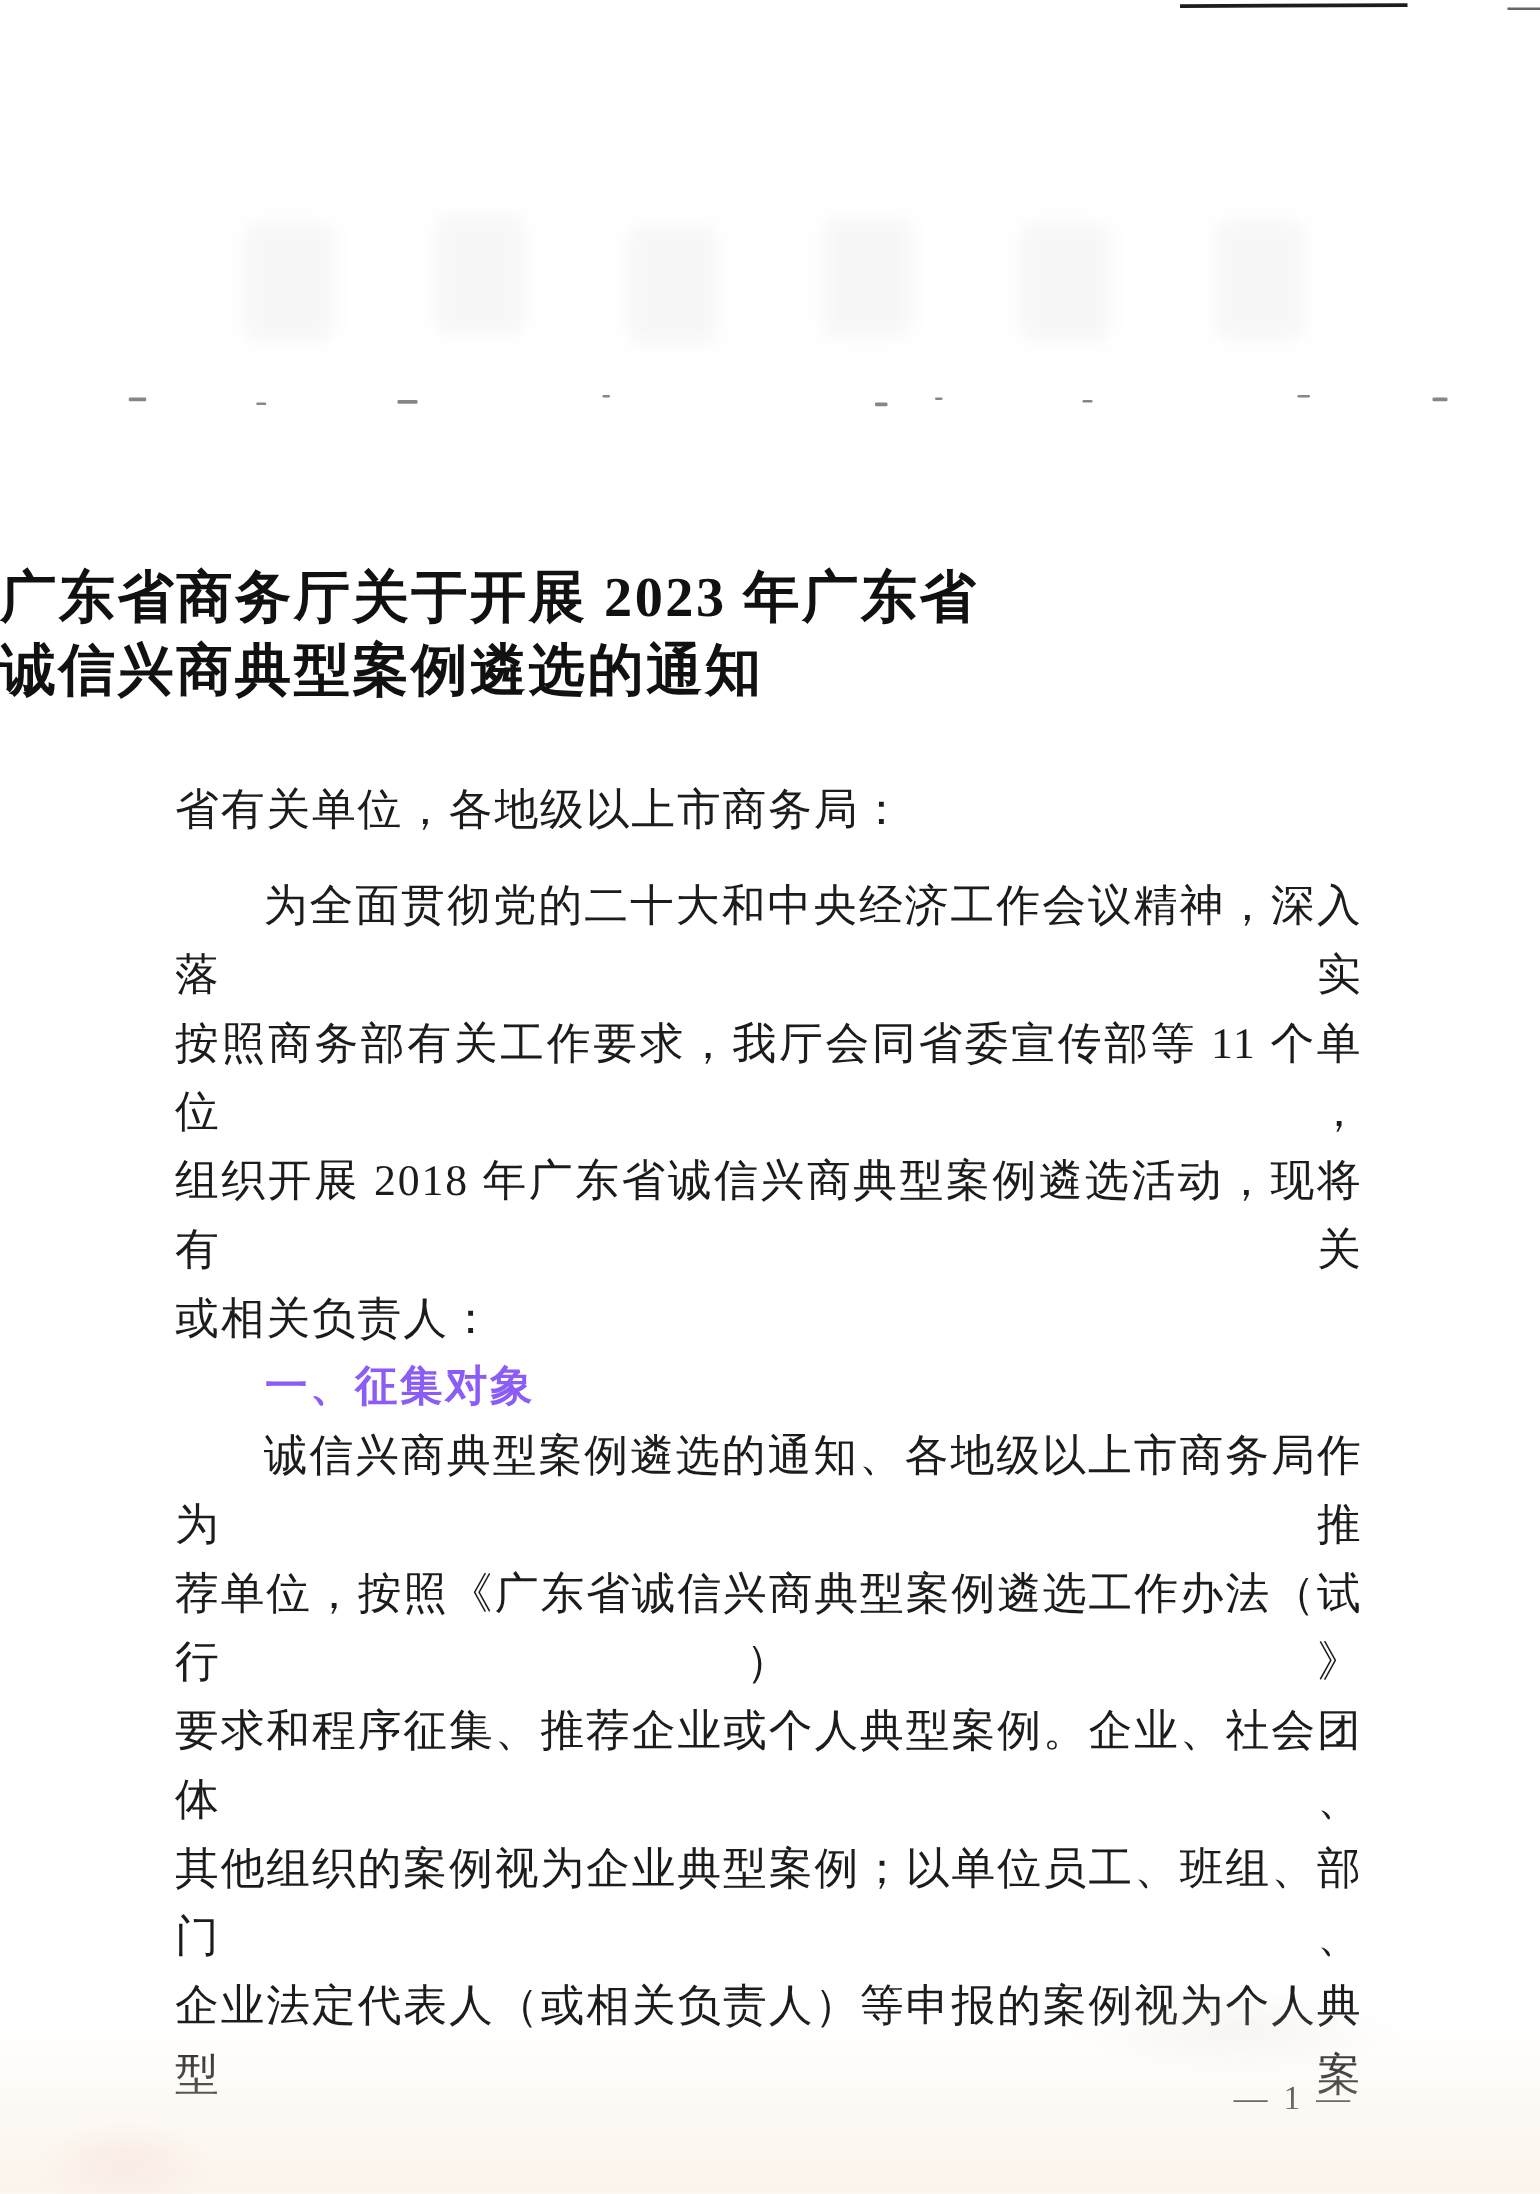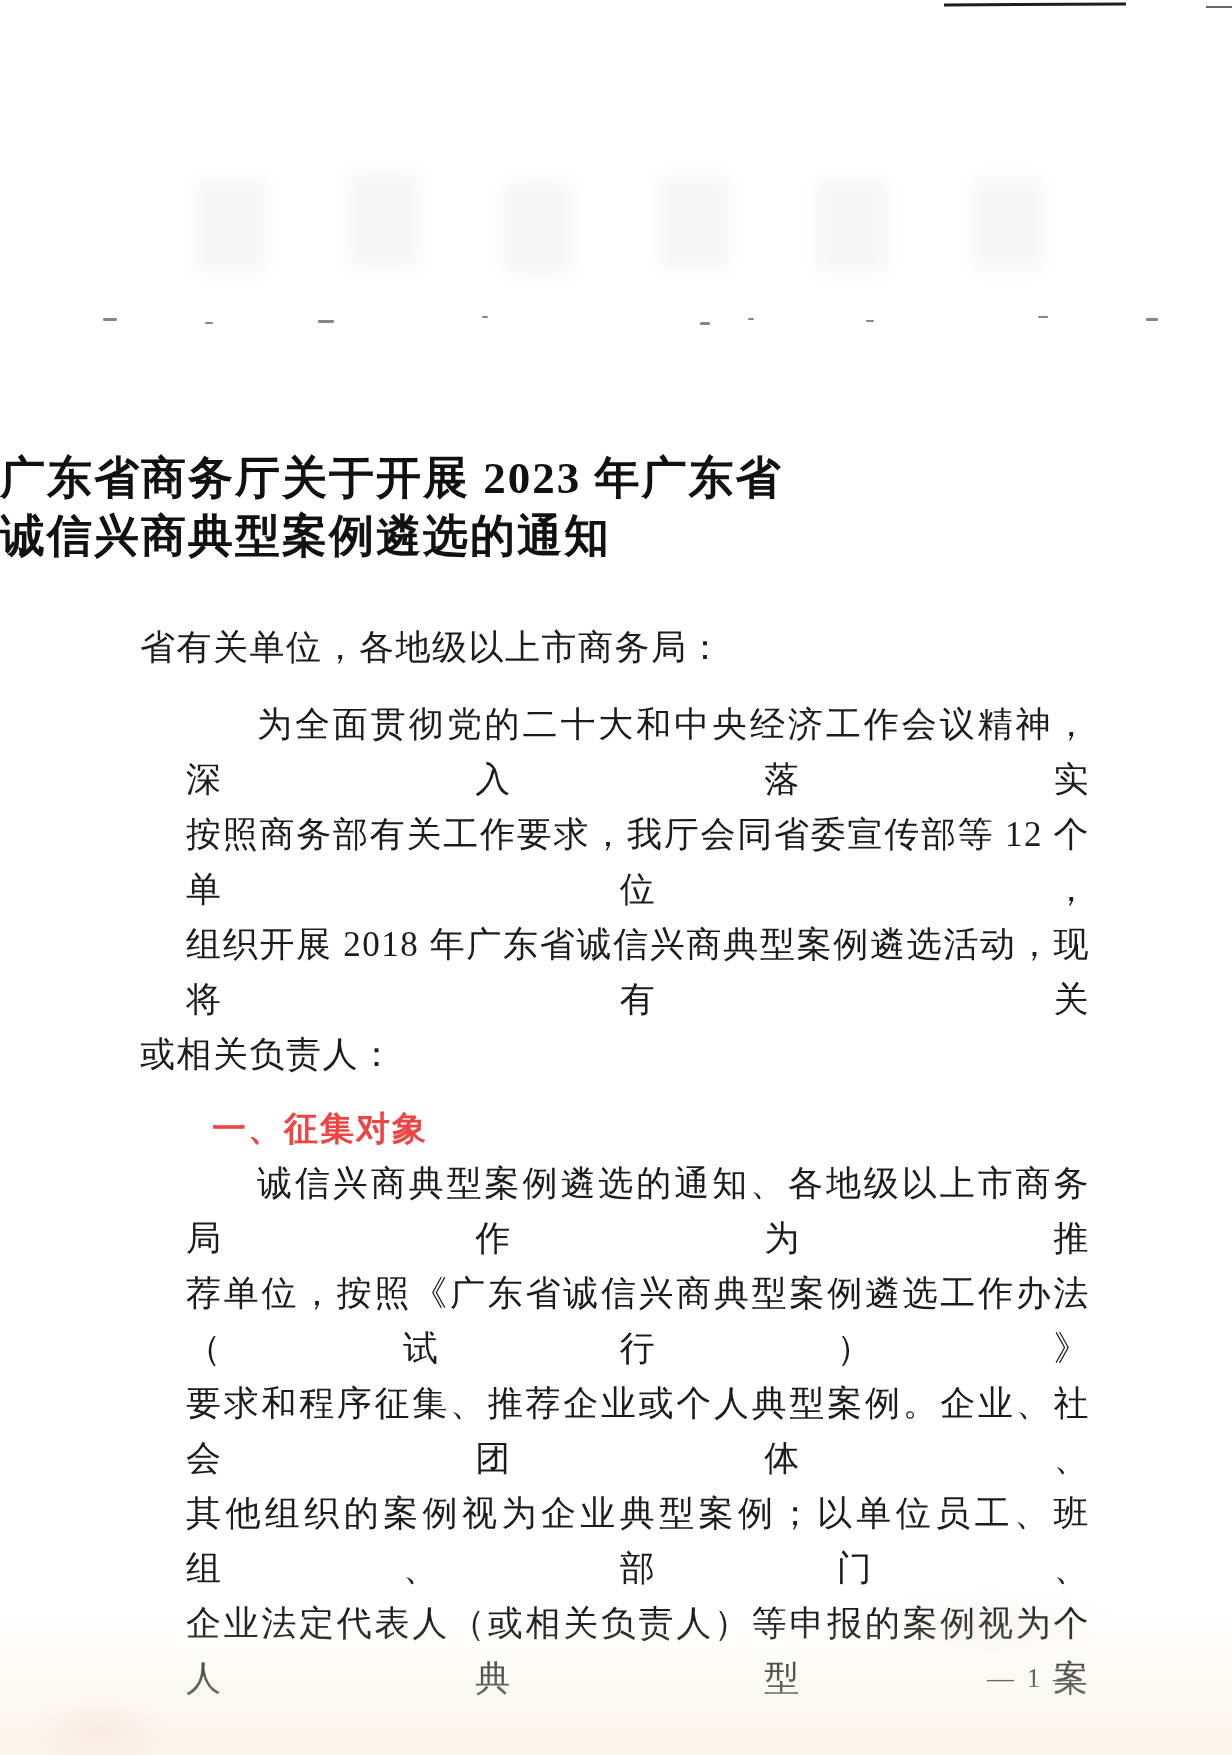--- a/index.html
+++ b/index.html
@@ -54,26 +54,26 @@
     text-align:left;font-size:45px;font-weight:700;color:#111;
     letter-spacing:2px;line-height:58px;
   }
   .title .tl{display:block;}
   
   .content{
     position:absolute;top:620px;left:140px;width:950px;
     font-size:35px;line-height:55px;letter-spacing:1.5px;color:#1c1c1c;
   }
   .line{min-height:55px;}
-  .just{text-align:justify;text-align-last:justify;text-justify:inter-character;margin-left:46px;}
+  .just{text-align:justify;text-align-last:justify;text-justify:inter-character;}
   .indent{text-indent:71px;}
   .salutation{margin-bottom:22px;}
   .heading{
     font-family:Liberation Sans, sans-serif;
-    font-weight:700;font-size:34px;padding-left:72px;letter-spacing:2px;color:#ef4444;margin-top:19px;
+    font-weight:700;font-size:34px;padding-left:72px;letter-spacing:2px;color:#8b5cf6;
   }
   
   .page-number{
     position:absolute;top:1663px;left:975px;width:120px;
     text-align:center;font-size:27px;color:#2e2e2e;letter-spacing:3px;
     font-family:"Liberation Serif","DejaVu Serif",serif;
   }
 </style>
 </head>
 <body>
@@ -102,21 +102,21 @@
 
   <h1 class="title">
     <span class="tl">广东省商务厅关于开展 2023 年广东省</span>
     <span class="tl">诚信兴商典型案例遴选的通知</span>
   </h1>
 
   <div class="content">
     <div class="line salutation">省有关单位，各地级以上市商务局：</div>
 
     <div class="line just indent">为全面贯彻党的二十大和中央经济工作会议精神，深入落实</div>
-    <div class="line just">按照商务部有关工作要求，我厅会同省委宣传部等 12 个单位，</div>
+    <div class="line just">按照商务部有关工作要求，我厅会同省委宣传部等 11 个单位，</div>
     <div class="line just">组织开展 2018 年广东省诚信兴商典型案例遴选活动，现将有关</div>
     <div class="line">或相关负责人：</div>
 
     <div class="line heading">一、征集对象</div>
 
     <div class="line just indent">诚信兴商典型案例遴选的通知、各地级以上市商务局作为推</div>
     <div class="line just">荐单位，按照《广东省诚信兴商典型案例遴选工作办法（试行）》</div>
     <div class="line just">要求和程序征集、推荐企业或个人典型案例。企业、社会团体、</div>
     <div class="line just">其他组织的案例视为企业典型案例；以单位员工、班组、部门、</div>
     <div class="line just">企业法定代表人（或相关负责人）等申报的案例视为个人典型案</div>

